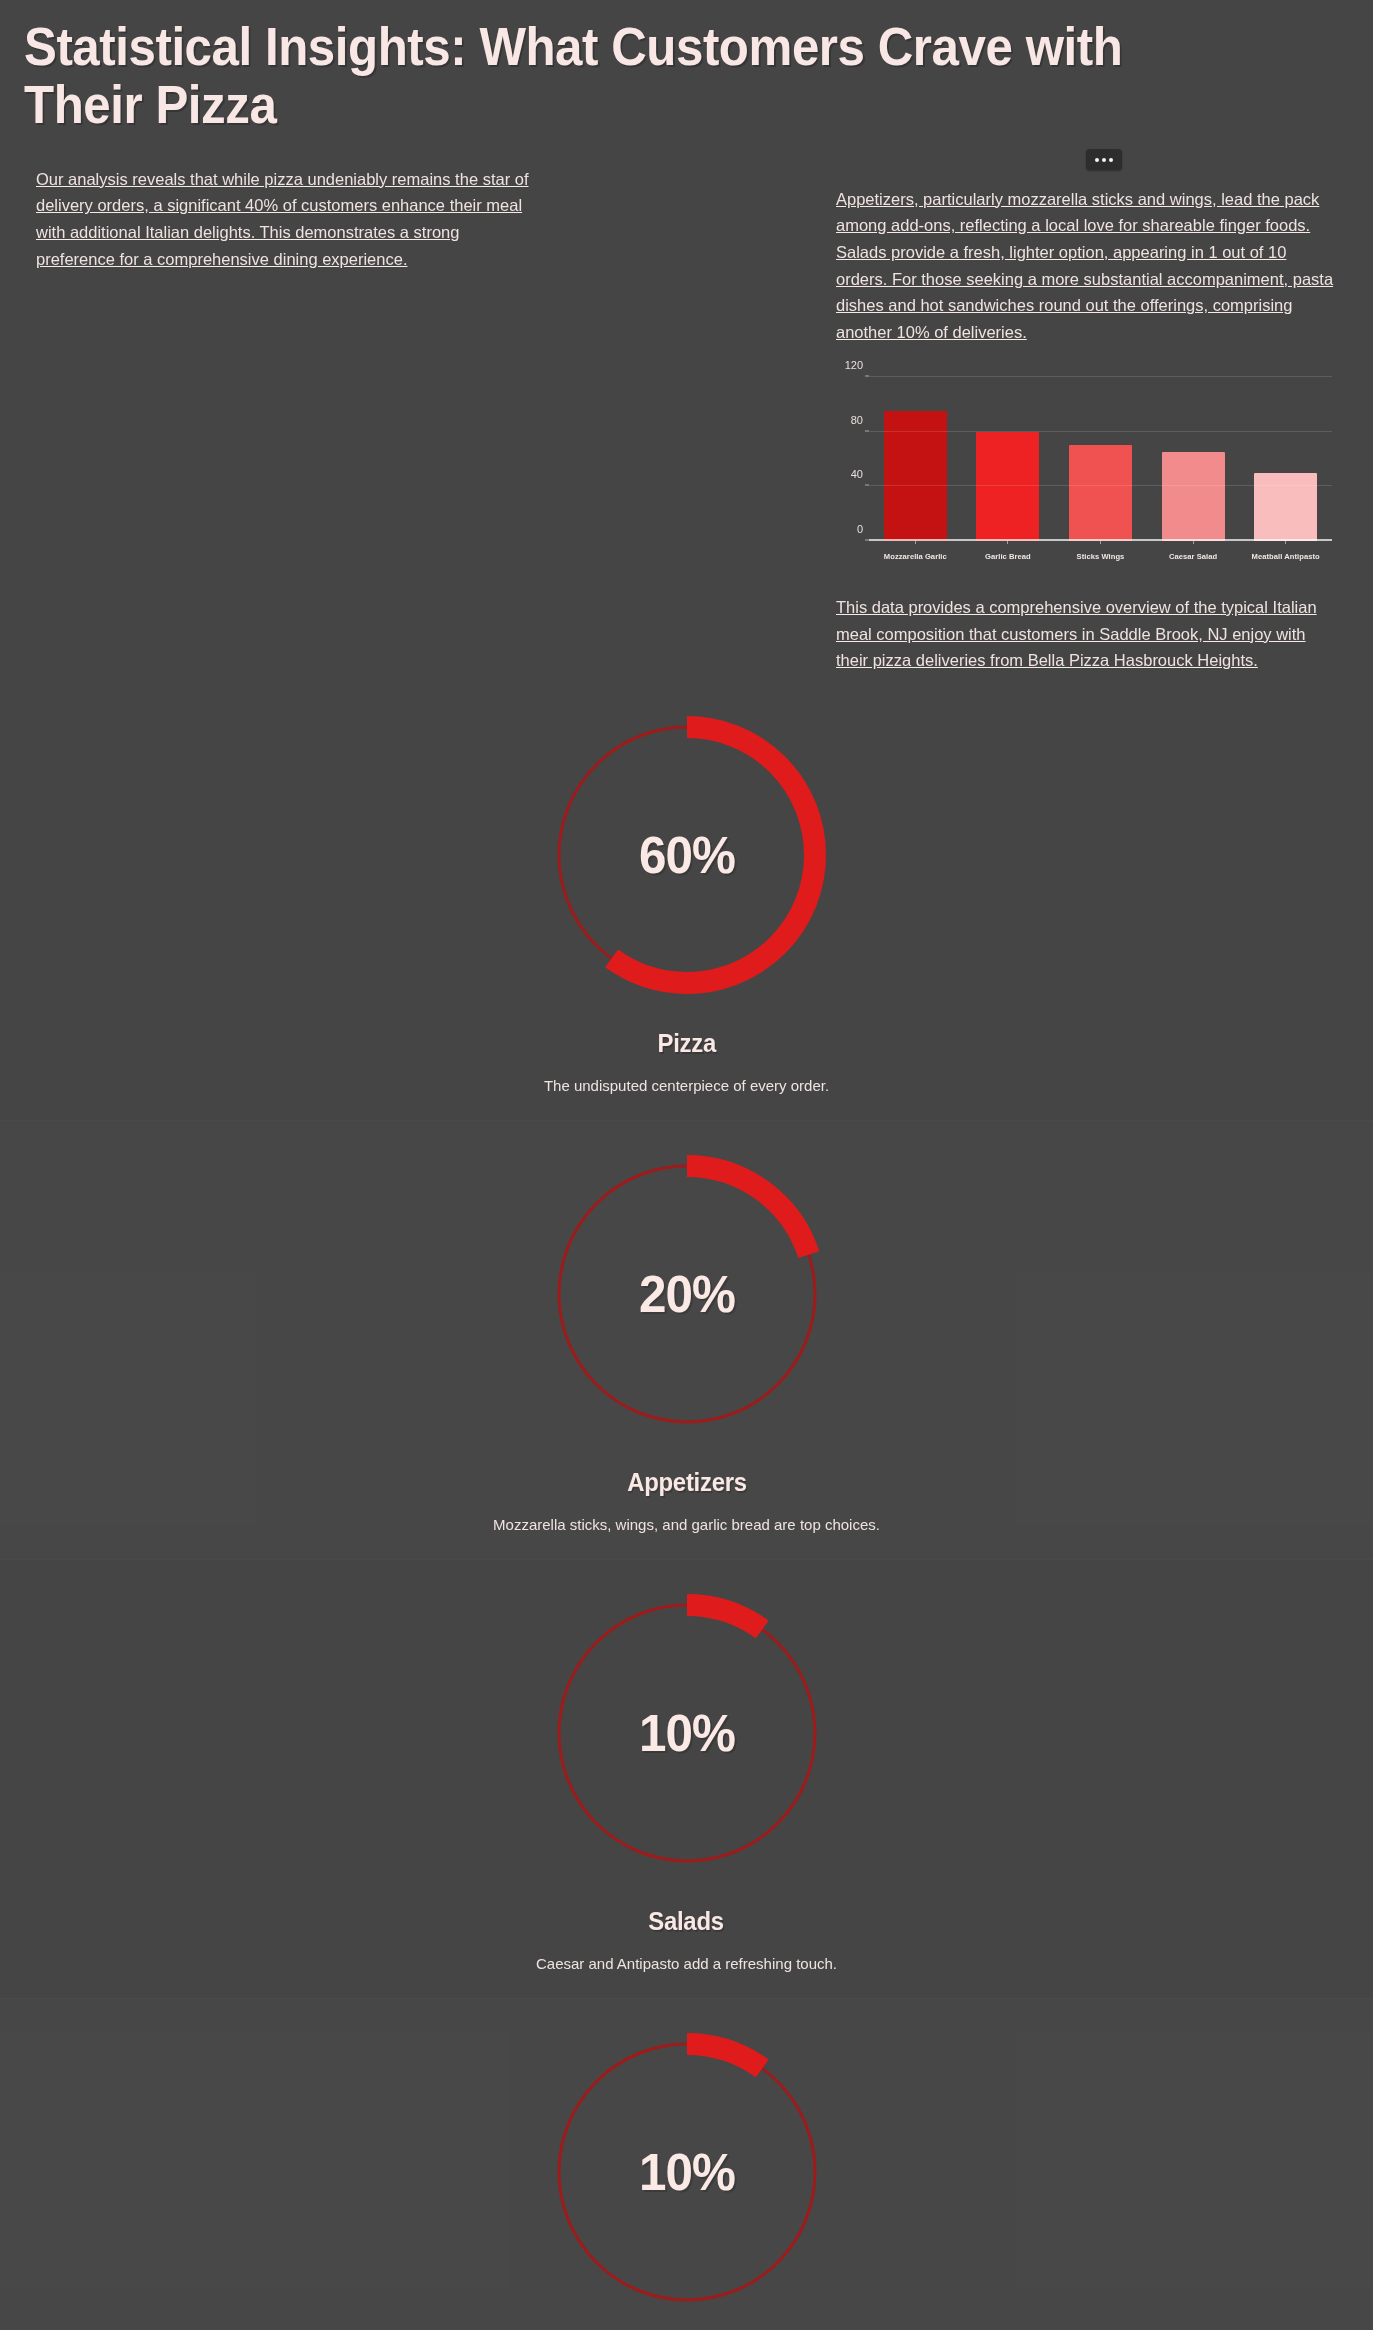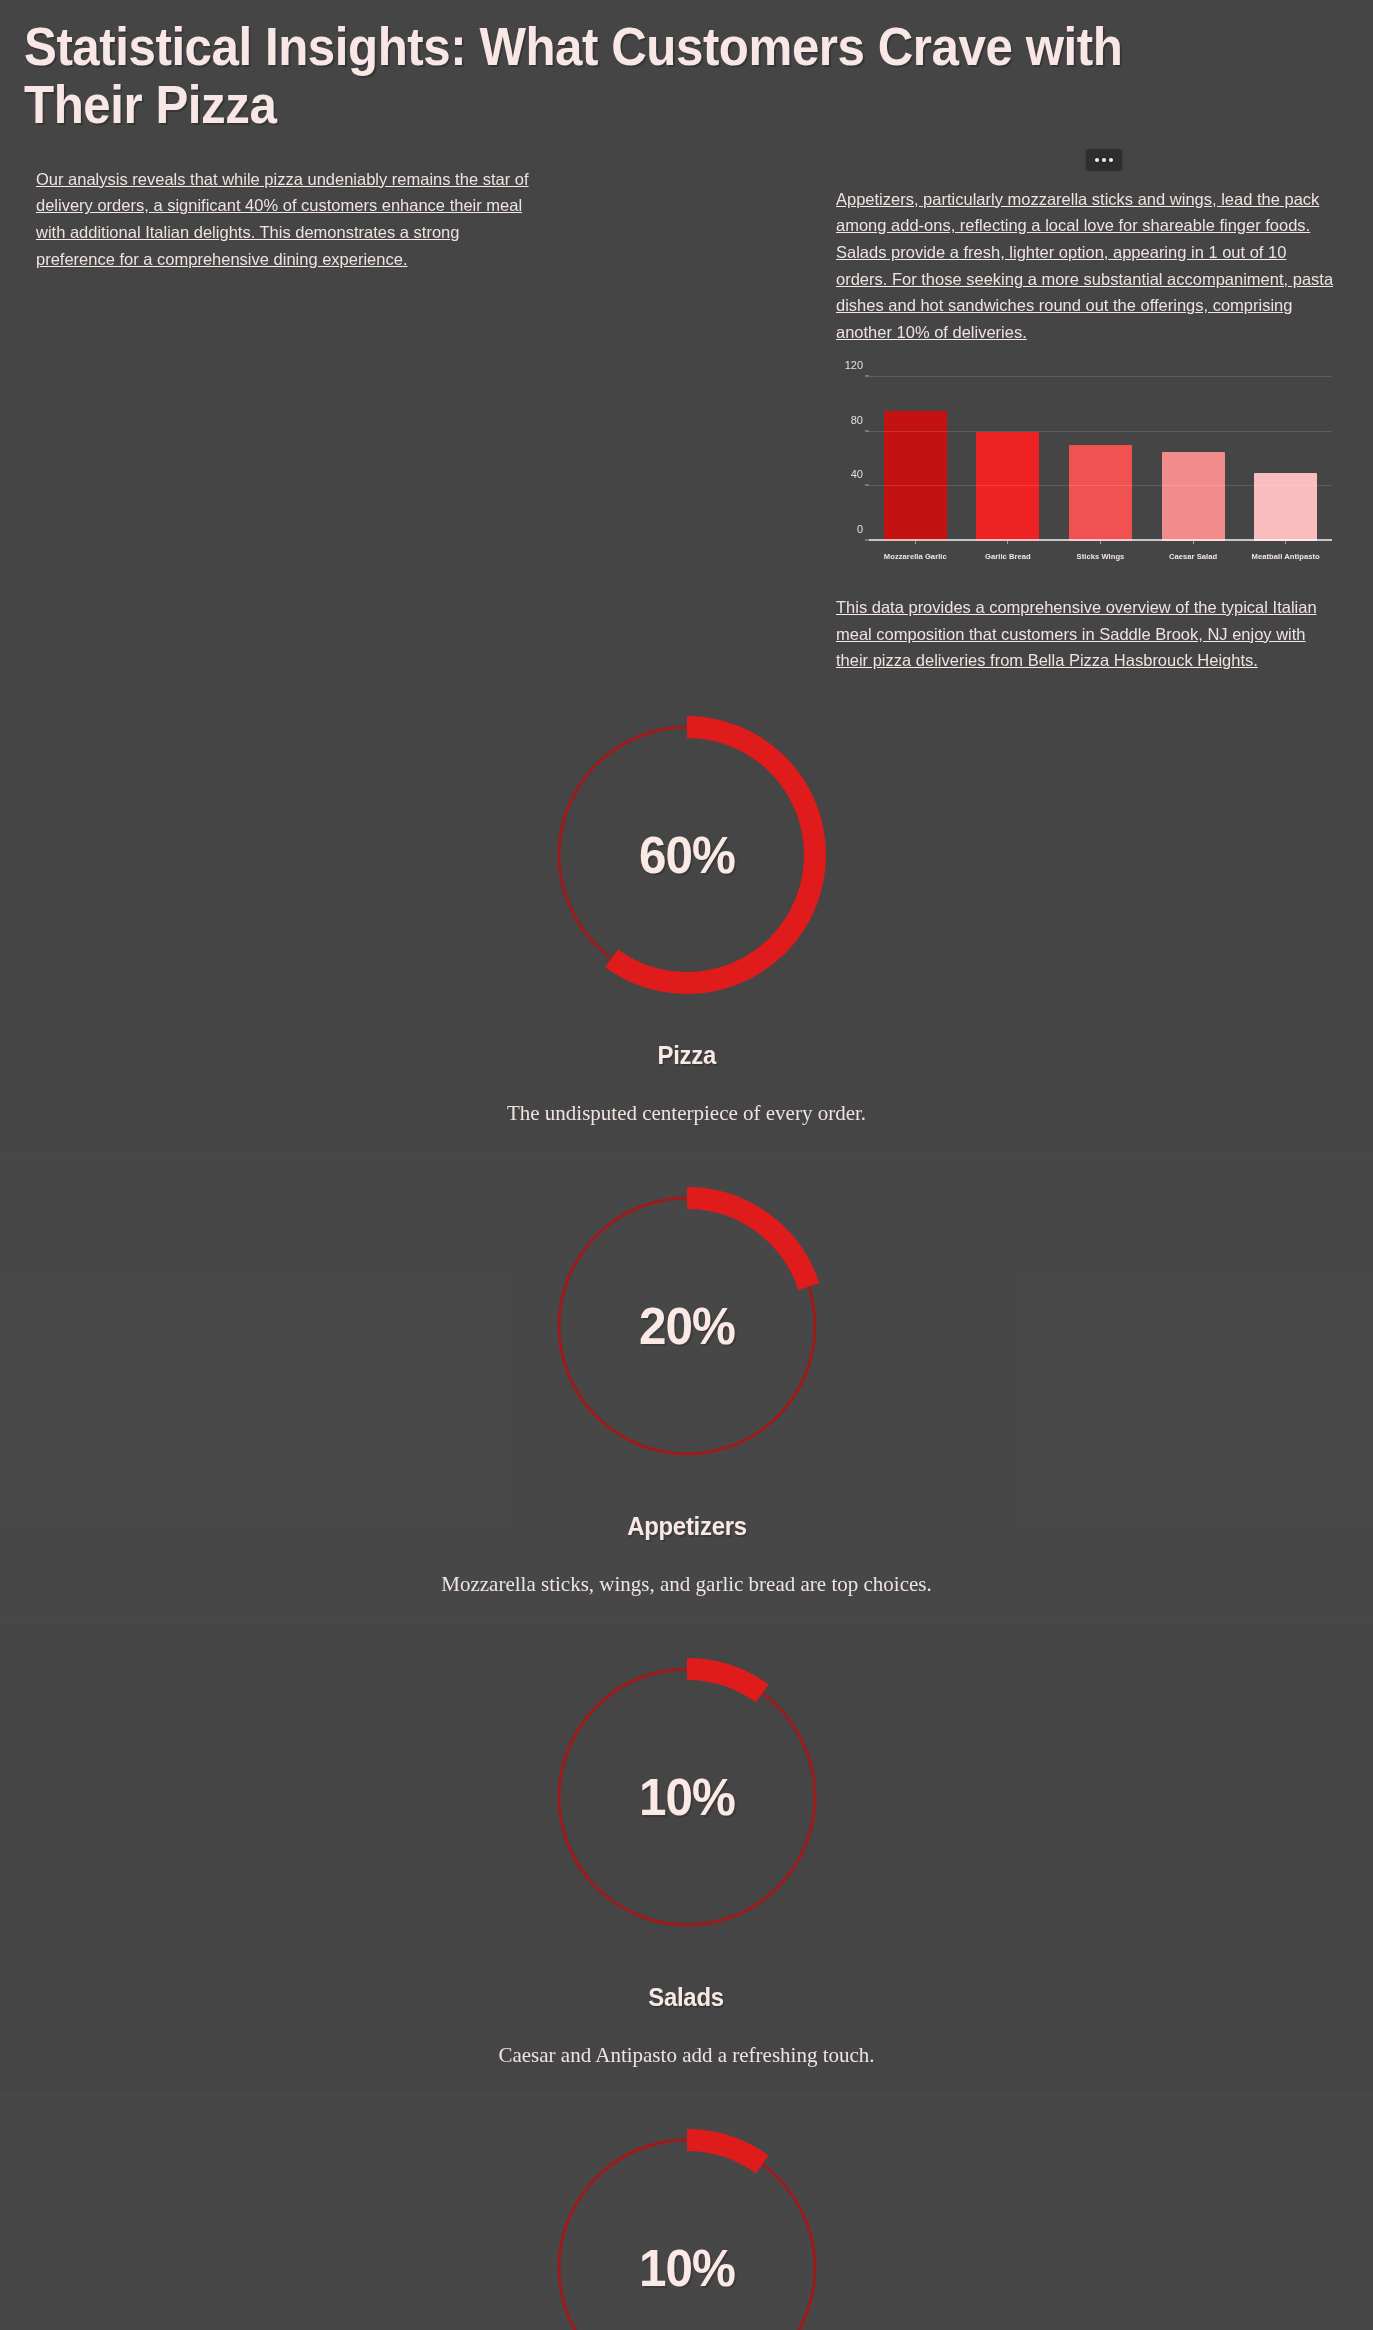--- a/index.html
+++ b/index.html
@@ -178,21 +178,20 @@
 
   
   .stats { margin-top: 8px; }
 
   .stat-block {
     padding: 22px 0 26px 0;
     display: flex;
     flex-direction: column;
     align-items: center;
     position: relative;
-    gap: 12px;
   }
   .stat-block.band { background: rgba(255,255,255,0.014); }
 
   .donut {
     position: relative;
     width: 302px; height: 302px;
   }
   .donut svg { display: block; width: 302px; height: 302px; transform: rotate(-90deg); }
   .donut-value {
     position: absolute;
@@ -211,24 +210,23 @@
     margin-top: 22px;
     font-size: 26px;
     font-weight: 700;
     color: #fae8e5;
     letter-spacing: -0.3px;
     transform: scaleX(0.92);
     text-shadow: 1.5px 1.5px 0 rgba(0,0,0,0.18);
   }
   .stat-desc {
     margin-top: 18px;
-    font-size: 21px;
+    font-size: 15px;
     color: #efe3e1;
     text-align: center;
-    font-family: Liberation Serif, serif;
   }
 
   .divider {
     width: 100%;
     height: 1px;
     background: rgba(255,255,255,0.028);
   }
 </style>
 </head>
 <body>

